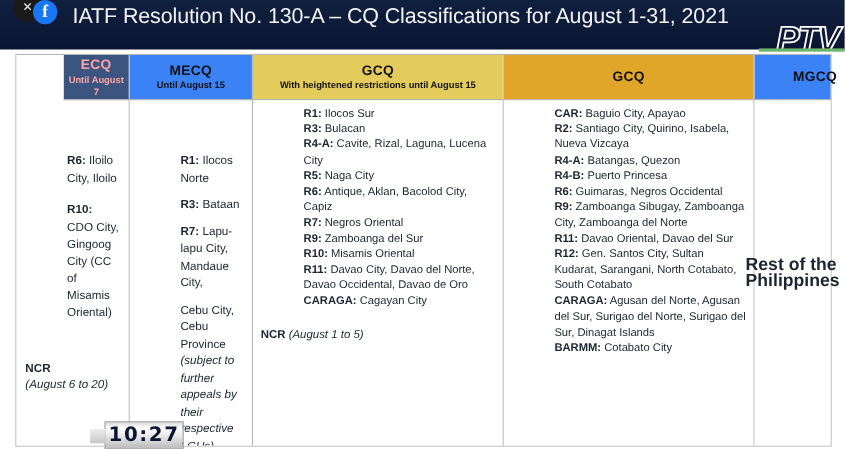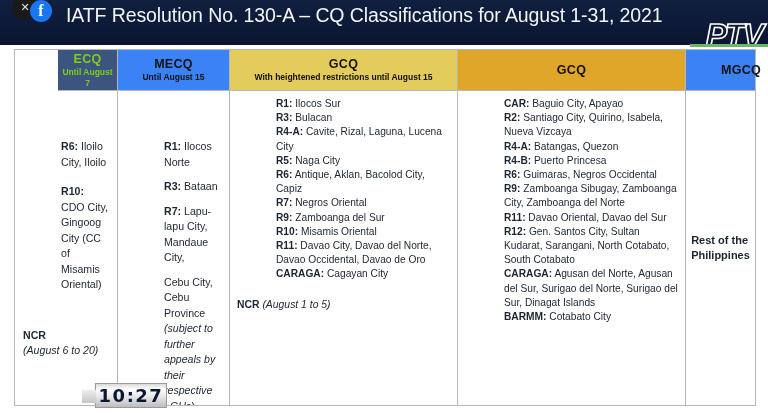--- a/index.html
+++ b/index.html
@@ -73,21 +73,21 @@
     height: 41px;
     display: flex; flex-direction: column;
     align-items: center; justify-content: center;
     text-align: center;
     border-bottom: 1px solid #b6b6b6;
     padding: 0 3px;
   }
   .col-head .ctitle { font-size: 12.5px; font-weight: bold; letter-spacing: 0.3px; line-height: 14px; }
   .col-head .csub   { font-size: 8.5px; font-weight: bold; line-height: 11px; margin-top: 1px; }
 
-  .head-ecq  { background: #3c5580; color: #84cc16; margin-left: 43px; }
+  .head-ecq  { background: #3c5580; color: #fca5a5; margin-left: 43px; }
   .head-mecq { background: #3b82f6; color: #111111; }
   .head-gcqh { background: #e3cb5c; color: #111111; }
   .head-gcq  { background: #e0a629; color: #111111; }
   .head-mgcq { background: #3b82f6; color: #111111; padding-left: 44px; }
 
   .col-body {
     flex: 1; padding: 8px 7px 4px 7px;
     font-size: 10.3px; line-height: 14.6px; color: #1c2430;
     overflow: hidden;
   }
@@ -106,21 +106,21 @@
 
   .ncr-ecq {
     position: absolute; left: 8px; bottom: 47px;
     font-size: 10.6px; line-height: 15px; color: #1c2430;
   }
   .ncr-gcqh { margin-top: 16px; font-size: 10.4px; }
   .mgcq-body {
     flex: 1; display: flex; align-items: center; justify-content: center;
     padding: 0 6px; text-align: left;
   }
-  .mgcq-text { font-size: 11px; font-weight: bold; line-height: 15px; color: #1c2430; }
+  .mgcq-text { font-size: 16px; font-weight: bold; line-height: 15px; color: #1c2430; }
 
   
   .clock {
     position: absolute; left: 95px; top: 383px;
     width: 72px; height: 25px;
     background: linear-gradient(180deg,#d9d9d9 0%,#ffffff 22%,#e7e7e7 55%,#bdbdbd 100%);
     border: 1px solid #9a9a9a;
     display: flex; align-items: center; justify-content: center;
     color: #0b1633; font-size: 18px; font-weight: bold;
     letter-spacing: 1.5px;

